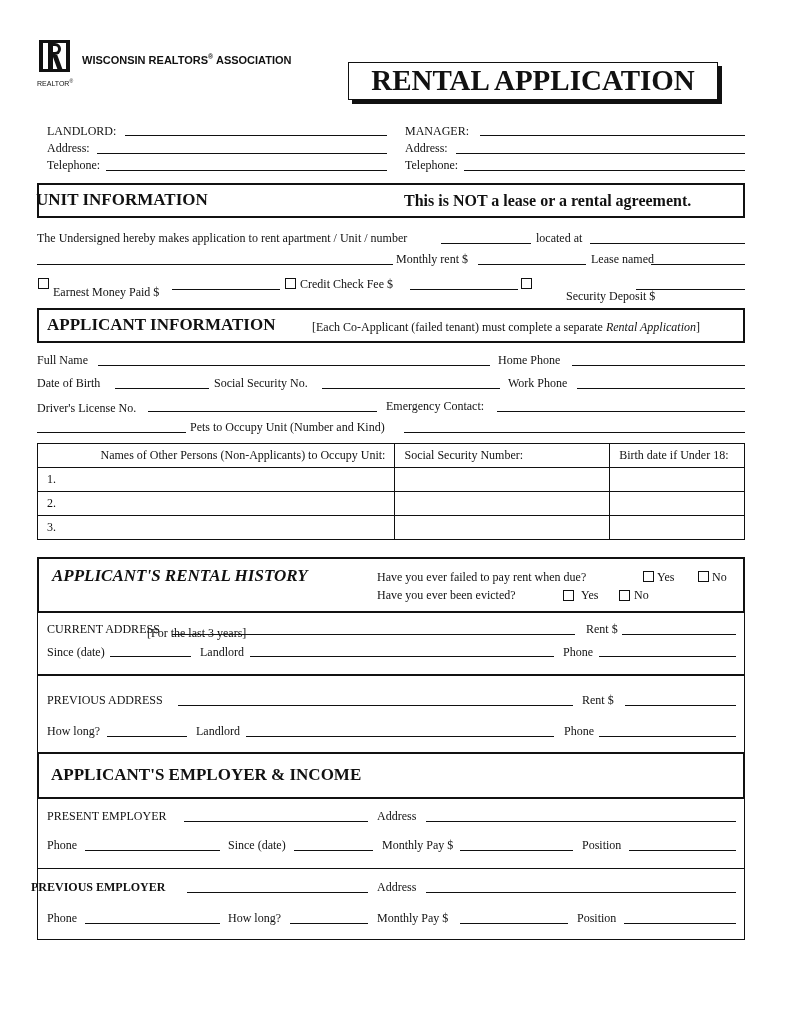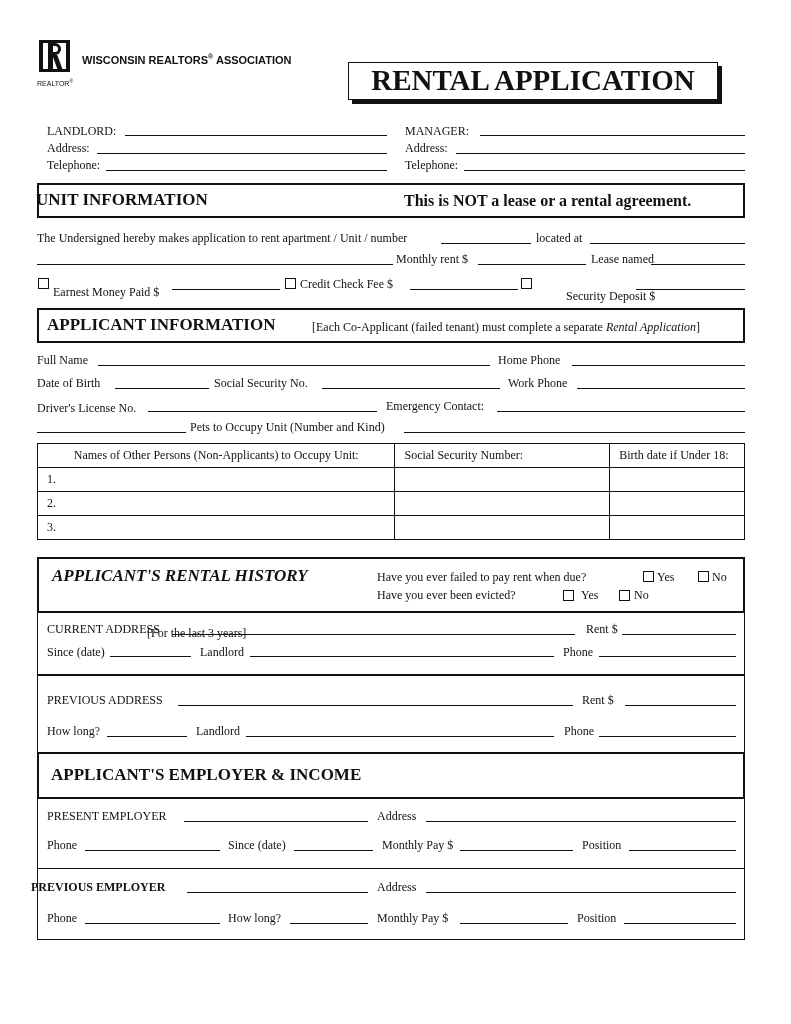--- a/index.html
+++ b/index.html
@@ -11,21 +11,21 @@
   .secbox { position:absolute; border:2px solid #111; box-sizing:border-box; }
   .sech { position:absolute; font-weight:bold; font-size:17px; white-space:nowrap; }
   .logo { position:absolute; left:39px; top:40px; width:31px; height:32px; background:#111; }
   .logo .r { position:absolute; left:4px; top:3px; width:23px; height:26px; background:#fff; }
   .logo .r1 { position:absolute; left:5px; top:0; width:5px; height:26px; background:#111; }
   .logo .r2 { position:absolute; left:10px; top:0; width:8px; height:12px; border:3px solid #111; border-left:none; border-radius:0 6px 6px 0; box-sizing:border-box; }
   .logo .r3 { position:absolute; left:12px; top:12px; width:5px; height:15px; background:#111; transform:skewX(20deg); }
   .sans { font-family:"Liberation Sans", sans-serif; }
   table.others { position:absolute; left:37px; top:443px; width:708px; border-collapse:collapse; }
   table.others td { border:1px solid #111; height:23px; font-size:12px; padding:0 9px; }
-  table.others td.h { text-align:center;margin-top:44px; }
+  table.others td.h { text-align:right;margin-top:44px; }
 </style>
 </head>
 <body>
 
 <div class="logo">
     <div class="r">
       <div class="r1"></div>
       <div class="r2"></div>
       <div class="r3"></div>
     </div>

